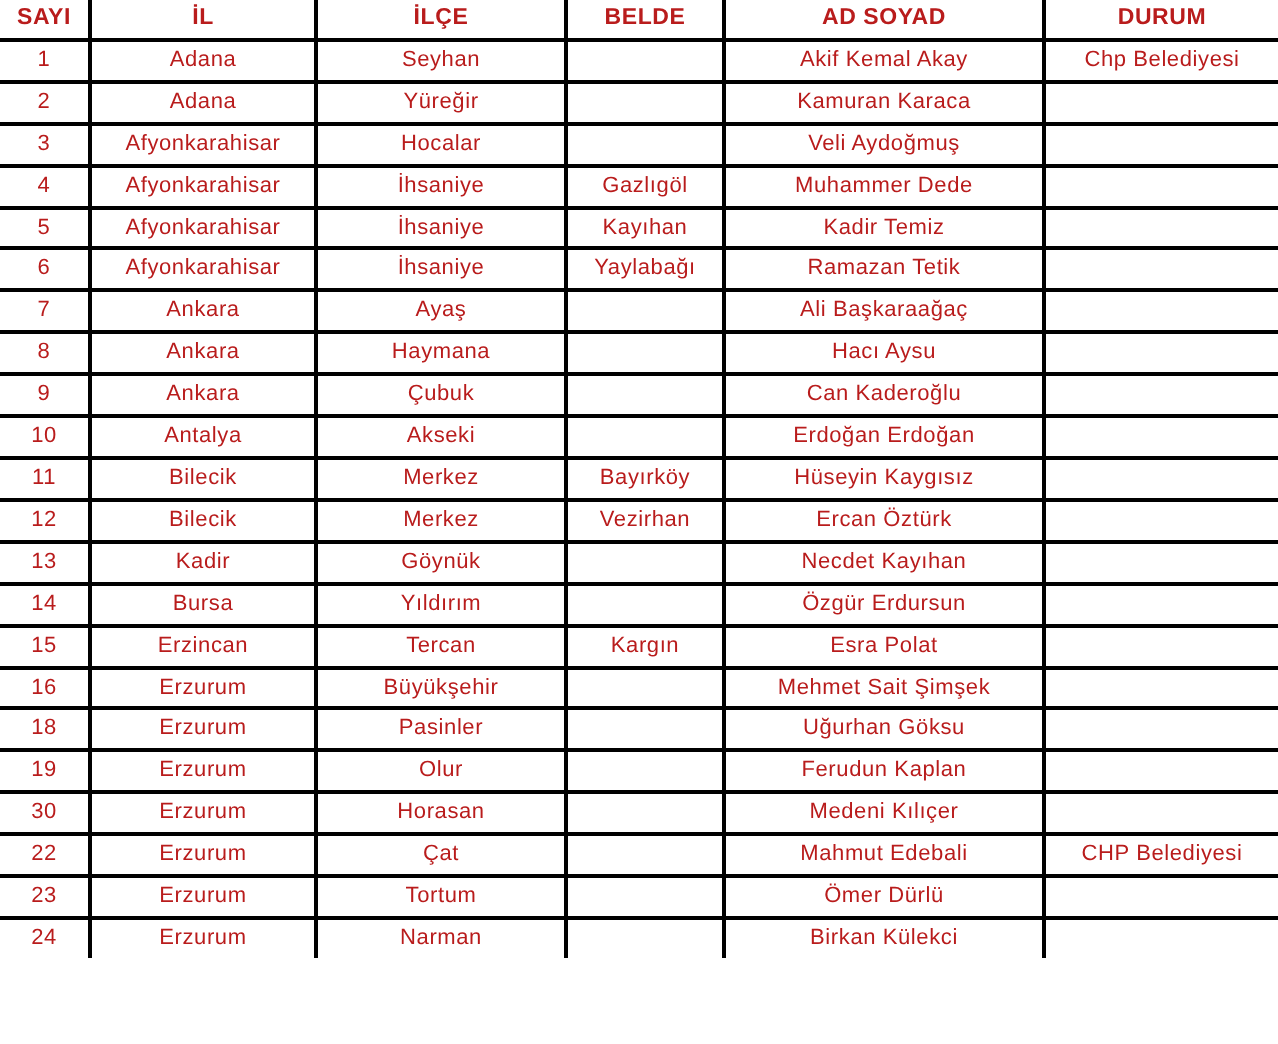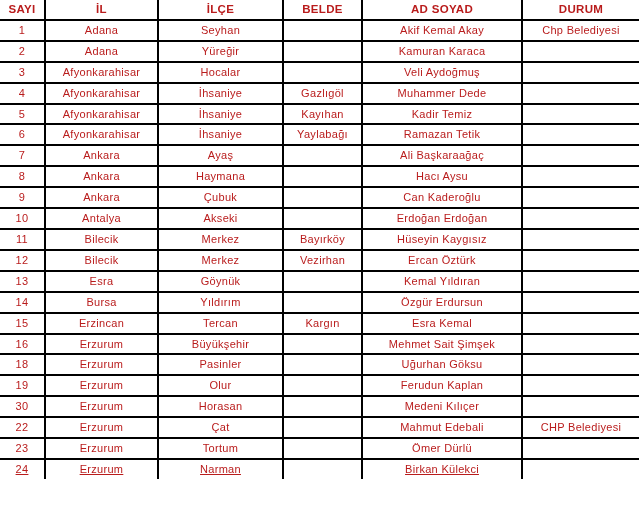--- a/index.html
+++ b/index.html
@@ -34,21 +34,20 @@
   table.roster th {
     font-weight: bold;
     font-size: 11.5px;
   }
   table.roster th:last-child,
   table.roster td:last-child {
     border-right: none;
   }
   table.roster tbody tr:last-child td {
     border-bottom: none;
-    text-decoration: underline;
   }
   
   col.col-sayi    { width: 45px; }
   col.col-il      { width: 113px; }
   col.col-ilce    { width: 125px; }
   col.col-belde   { width: 79px; }
   col.col-ad_soyad{ width: 160px; }
   col.col-durum   { width: 117px; }
 </style>
 </head>
@@ -165,40 +164,40 @@
       <tr>
         <td>12</td>
         <td>Bilecik</td>
         <td>Merkez</td>
         <td>Vezirhan</td>
         <td>Ercan Öztürk</td>
         <td></td>
       </tr>
       <tr>
         <td>13</td>
-        <td>Esra</td>
+        <td>Kadir</td>
         <td>Göynük</td>
         <td></td>
-        <td>Kemal Yıldıran</td>
+        <td>Necdet Kayıhan</td>
         <td></td>
       </tr>
       <tr>
         <td>14</td>
         <td>Bursa</td>
         <td>Yıldırım</td>
         <td></td>
         <td>Özgür Erdursun</td>
         <td></td>
       </tr>
       <tr>
         <td>15</td>
         <td>Erzincan</td>
         <td>Tercan</td>
         <td>Kargın</td>
-        <td>Esra Kemal</td>
+        <td>Esra Polat</td>
         <td></td>
       </tr>
       <tr>
         <td>16</td>
         <td>Erzurum</td>
         <td>Büyükşehir</td>
         <td></td>
         <td>Mehmet Sait Şimşek</td>
         <td></td>
       </tr>

